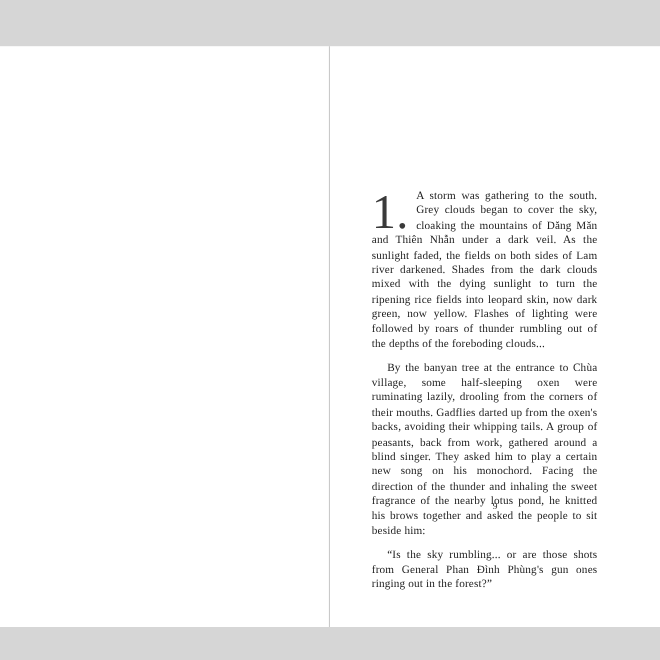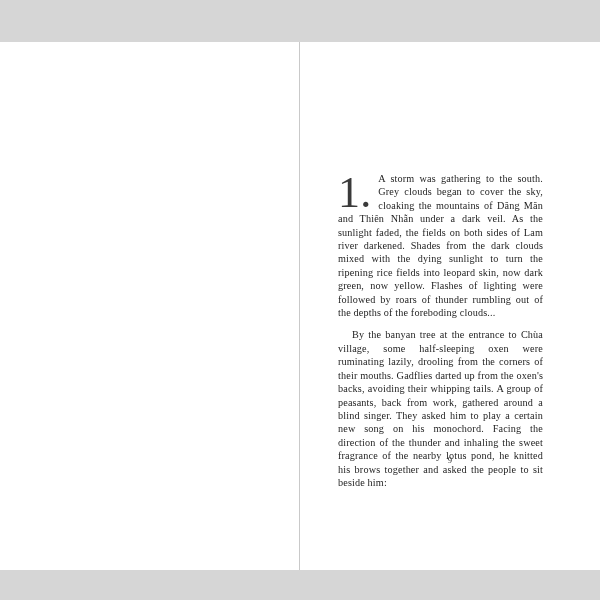--- a/index.html
+++ b/index.html
@@ -84,18 +84,19 @@
     <div></div>
   </div>
 
   <div class="page page-right">
     <div class="text-column">
 
       <p class="body-par first"><span class="dropcap">1.</span><span>A storm was gathering to the south. Grey clouds began to cover the sky, cloaking the mountains of Dăng Măn and Thiên Nhẫn under a dark veil. As the sunlight faded, the fields on both sides of Lam river darkened. Shades from the dark clouds mixed with the dying sunlight to turn the ripening rice fields into leopard skin, now dark green, now yellow. Flashes of lighting were followed by roars of thunder rumbling out of the depths of the foreboding clouds...</span></p>
 
       <p class="body-par">By the banyan tree at the entrance to Chùa village, some half-sleeping oxen were ruminating lazily, drooling from the corners of their mouths. Gadflies darted up from the oxen's backs, avoiding their whipping tails. A group of peasants, back from work, gathered around a blind singer. They asked him to play a certain new song on his monochord. Facing the direction of the thunder and inhaling the sweet fragrance of the nearby lotus pond, he knitted his brows together and asked the people to sit beside him:</p>
 
+      <p class="body-par quote-par">“Is the sky rumbling... or are those shots from General Phan Đình Phùng's gun ones ringing out in the forest?”</p>
 
     </div>
     <div class="folio">9</div>
   </div>
 
 </div>
 
 </body></html>

